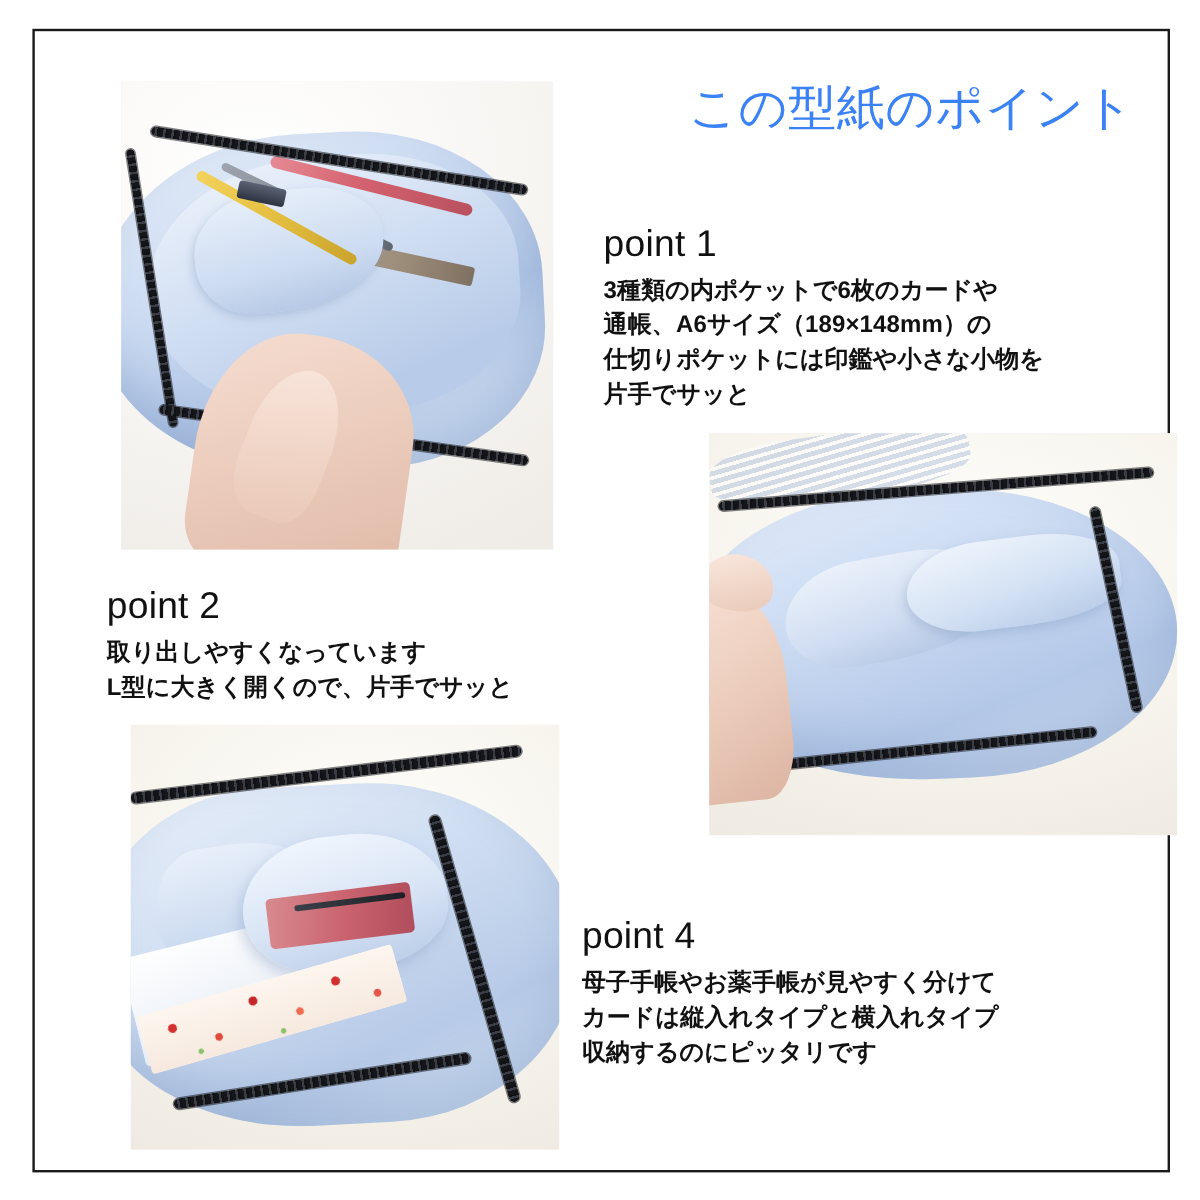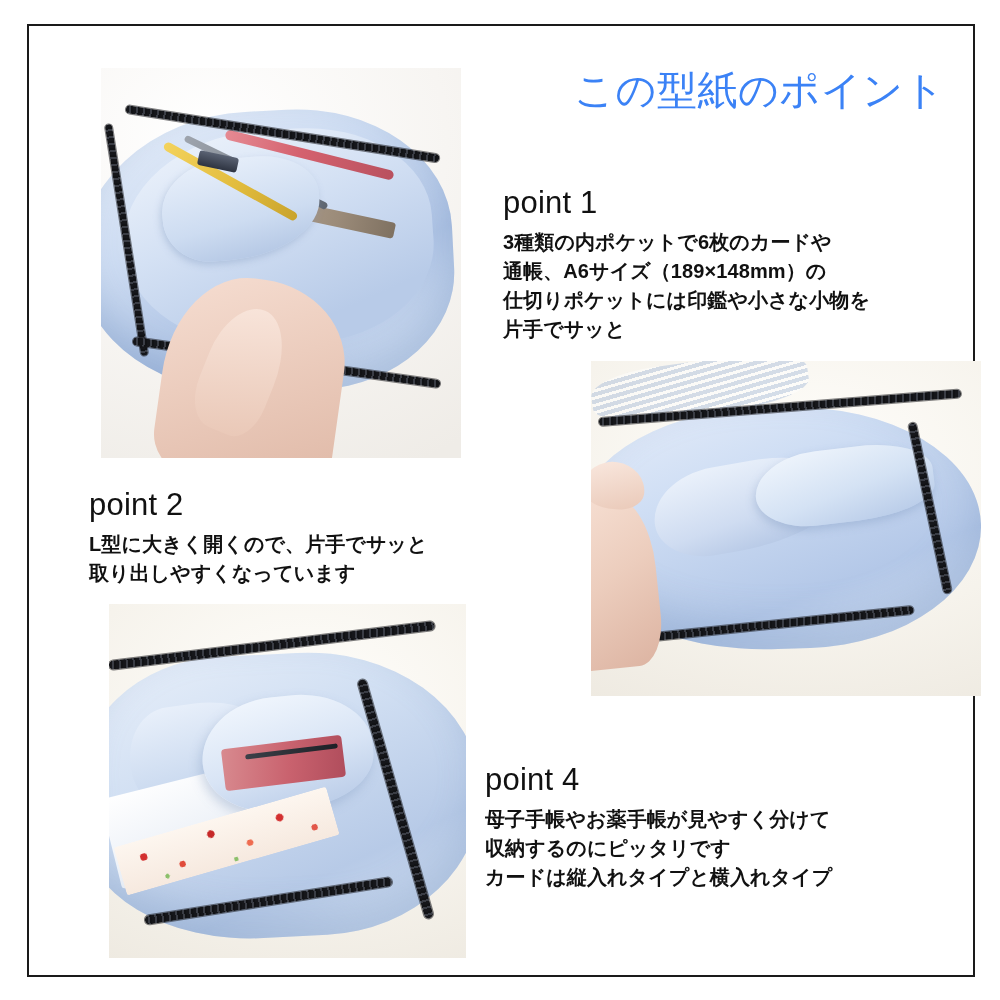--- a/index.html
+++ b/index.html
@@ -394,22 +394,22 @@
         <div class="zip" id="p2-zip-top"></div>
         <div class="zip" id="p2-zip-right"></div>
         <div class="zip" id="p2-zip-bot"></div>
         <div class="hand" id="p2-hand"></div>
         <div class="hand" id="p2-finger"></div>
       </div>
     </div>
 
     <div class="block" id="block-2">
       <p class="ptitle">point 2</p>
+      <p class="pline">取り出しやすくなっています</p>
       <p class="pline">L型に大きく開くので、片手でサッと</p>
-      <p class="pline">取り出しやすくなっています</p>
     </div>
 
     <div class="photo" id="photo-3">
       <div class="scene">
         <div class="wallbg warm"></div>
         <div class="pouch" id="p3-pouch"></div>
         <div class="lining" id="p3-divider2"></div>
         <div class="card" id="p3-papers"></div>
         <div class="lining" id="p3-div-pocket"></div>
         <div class="card" id="p3-notebook"></div>
@@ -417,18 +417,18 @@
         <div class="card" id="p3-floral"></div>
         <div class="zip" id="p3-zip-top"></div>
         <div class="zip" id="p3-zip-right"></div>
         <div class="zip" id="p3-zip-bot"></div>
       </div>
     </div>
 
     <div class="block" id="block-3">
       <p class="ptitle">point 4</p>
       <p class="pline">母子手帳やお薬手帳が見やすく分けて</p>
+      <p class="pline">カードは縦入れタイプと横入れタイプ</p>
       <p class="pline">収納するのにピッタリです</p>
-      <p class="pline">カードは縦入れタイプと横入れタイプ</p>
     </div>
 
   </div>
 </div>
 
 </body></html>

